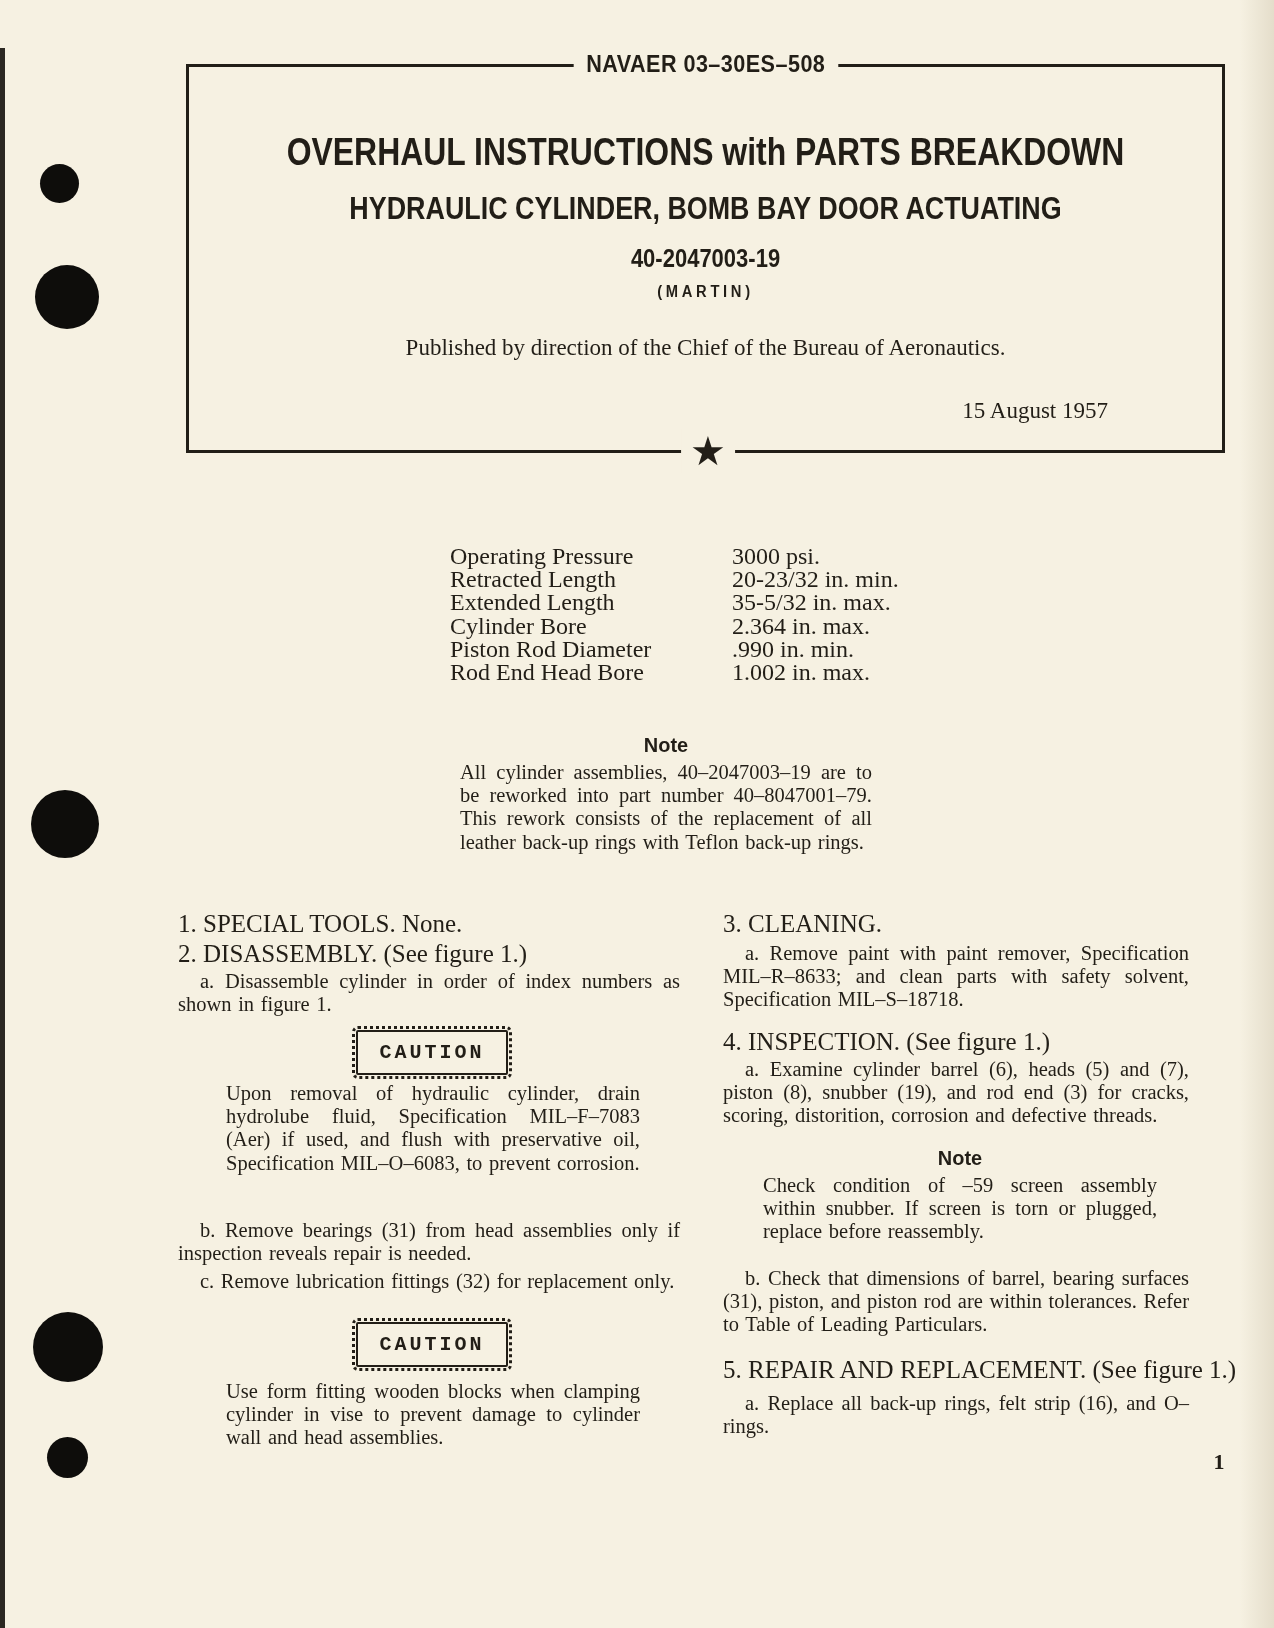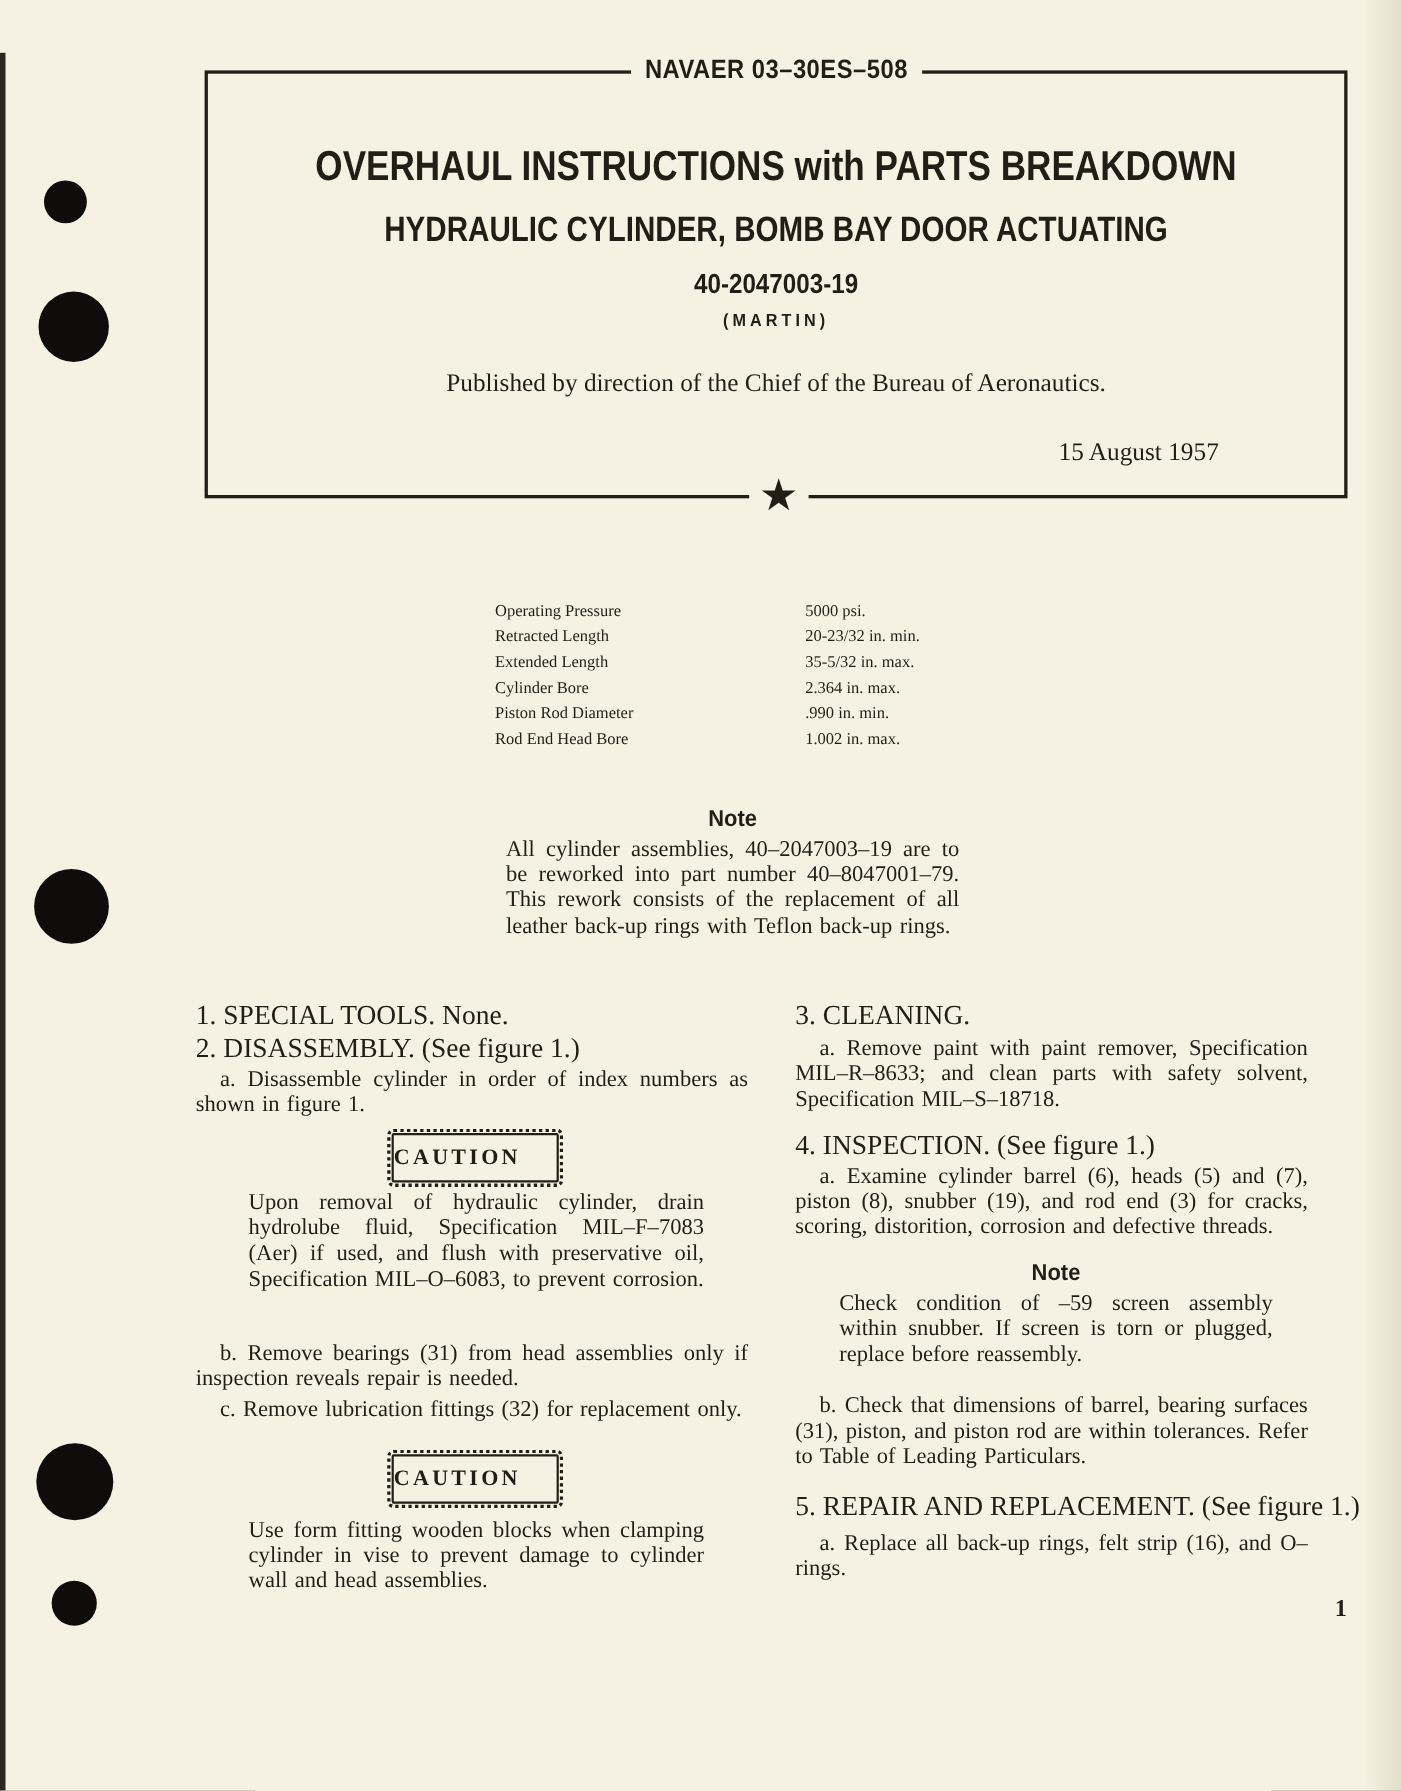--- a/index.html
+++ b/index.html
@@ -34,21 +34,21 @@
   .martin { left:0; width:100%; top:216px; text-align:center; font-size:16px; line-height:18px;
             letter-spacing:4px; transform:scaleX(.92); }
   .published { left:0; width:100%; top:268px; text-align:center; font-size:23px; }
   .date   { left:0; width:100%; top:331px; text-align:right; padding-right:114px; font-size:23px; }
   .star   { left:519px; bottom:-23px; transform:translateX(-50%); background:var(--paper);
             padding:0 9px; font-family:"DejaVu Sans",sans-serif; font-size:40px; line-height:44px; }
 
   
   .tlp-title { left:442px; top:509px; width:500px; text-align:center; font-size:22.5px;
                letter-spacing:1.5px; word-spacing:9px; white-space:nowrap; }
-  .tlp { left:450px; top:545px; font-size:15px; line-height:23.2px; }
+  .tlp { left:450px; top:545px; font-size:24px; line-height:23.2px; }
   .tlp-row { display:grid; grid-template-columns:282px auto; }
 
   .note-head { font-family:"Liberation Sans","DejaVu Sans",sans-serif; font-weight:700;
                font-size:21px; text-align:center; transform:scaleX(.95); }
   .note1-title { left:460px; top:733px; width:412px; }
   .note1-text  { left:460px; top:761px; width:412px; }
   .note2-title { left:763px; top:1146px; width:394px; }
   .note2-text  { left:763px; top:1174px; width:394px; }
 
   .para { font-size:20.5px; line-height:23.2px; text-align:justify; word-spacing:1.5px; }
@@ -70,22 +70,22 @@
   .rh3   { left:723px; top:912px; }
   .rp3a  { left:723px; top:942px;  width:466px; }
   .rh4   { left:723px; top:1030px; }
   .rp4a  { left:723px; top:1058px; width:466px; }
   .rp4b  { left:723px; top:1267px; width:466px; }
   .rh5   { left:723px; top:1358px; }
   .rp5a  { left:723px; top:1392px; width:466px; }
 
   .caution-box { width:152px; height:45px; border:2px solid var(--ink);
                  outline:3px dotted var(--ink); outline-offset:1px; border-radius:2px;
-                 display:flex; align-items:center; justify-content:flex-start;
-                 font-family:Liberation Serif, serif; font-weight:700;
+                 display:flex; align-items:center; justify-content:center;
+                 font-family:Liberation Mono, monospace; font-weight:700;
                  font-size:20px; letter-spacing:3px; }
 
   .pageno { left:1204px; top:1450px; width:30px; text-align:center; font-size:22px;
             font-weight:700; line-height:23px; }
 </style>
 </head>
 <body>
 
 <div class="page">
 
@@ -106,21 +106,21 @@
     <div class="abs gothic martin">(MARTIN)</div>
     <div class="abs published">Published by direction of the Chief of the Bureau of Aeronautics.</div>
     <div class="abs date">15 August 1957</div>
     <div class="abs star">★</div>
   </div>
 
 
   <div class="abs tlp">
     <div class="tlp-row">
         <span>Operating Pressure</span>
-        <span>5000 psi.</span>
+        <span>3000 psi.</span>
       </div>
     <div class="tlp-row">
         <span>Retracted Length</span>
         <span>20-23/32 in. min.</span>
       </div>
     <div class="tlp-row">
         <span>Extended Length</span>
         <span>35-5/32 in. max.</span>
       </div>
     <div class="tlp-row">

